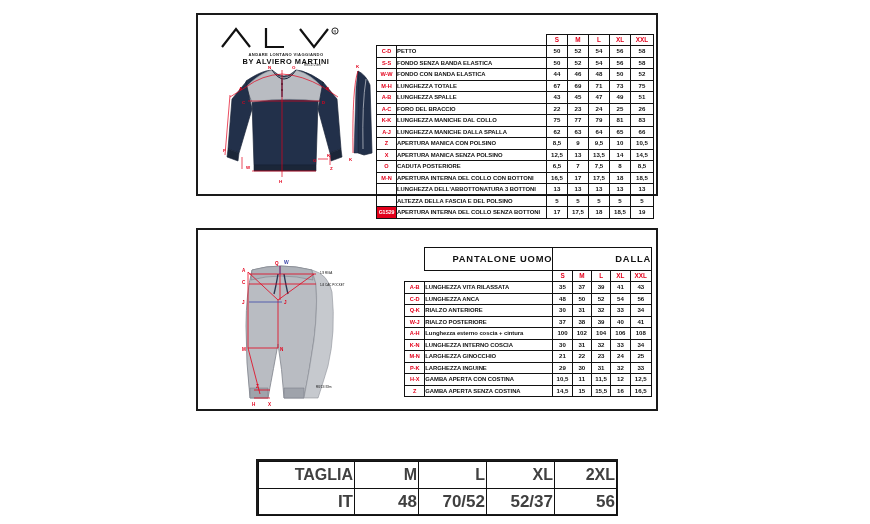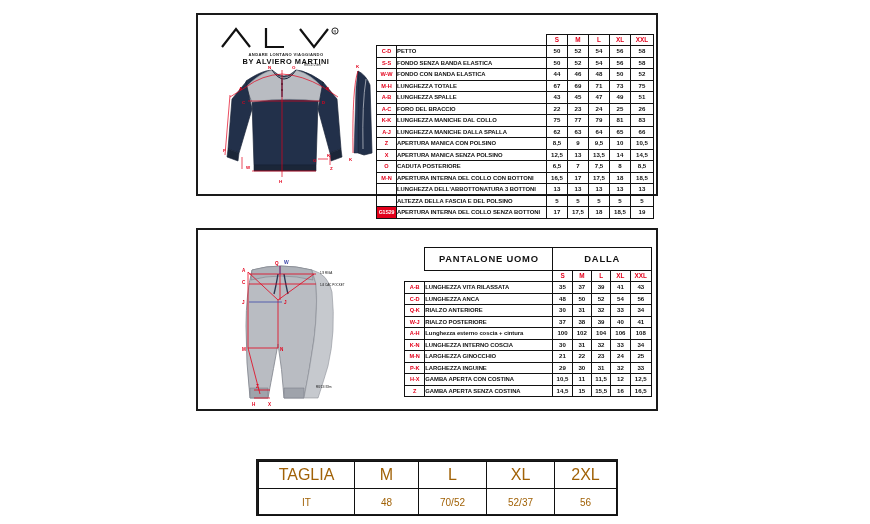--- a/index.html
+++ b/index.html
@@ -128,45 +128,45 @@
   }
   
   #table-pants {
     position: absolute;
     left: 206px;
     top: 17px;
     width: 248px;
   }
 
   .group-head {
-    text-align: center;
+    text-align: right;
     font-size: 9.4px;
     font-weight: bold;
     letter-spacing: 0.8px;
     color: #111111;
     height: 22px;
     line-height: 22px;
   }
 
   
   table.conv {
     border-collapse: collapse;
     table-layout: fixed;
     width: 100%;
     height: 100%;
   }
   table.conv td {
     border: 1.6px solid #111111;
-    text-align: center;
-    font-weight: normal;
-    color: #a16207;
+    text-align: right;
+    font-weight: bold;
+    color: #404040;
     box-sizing: border-box;
   }
   table.conv tr.r1 td { font-size: 16px; height: 27px; }
-  table.conv tr.r2 td { font-size: 10px; height: 27px; }
+  table.conv tr.r2 td { font-size: 17px; height: 27px; }
   table.conv td.c-label { font-size: 14.5px; }
   table.conv td.c-narrow { font-size: 13.5px; }
 </style>
 </head>
 <body>
 
 <div class="panel" id="panel-top">
 
   <div class="brand">
     <svg class="brand-mark" viewBox="0 0 140 26">

